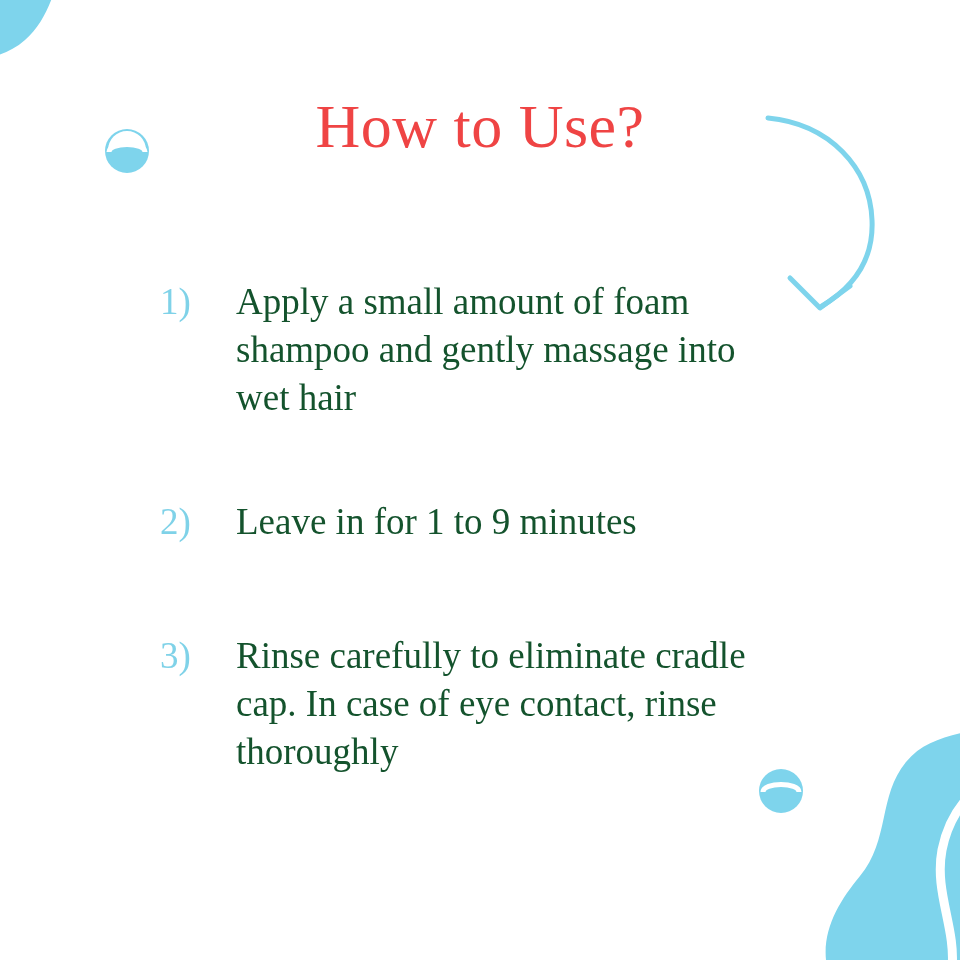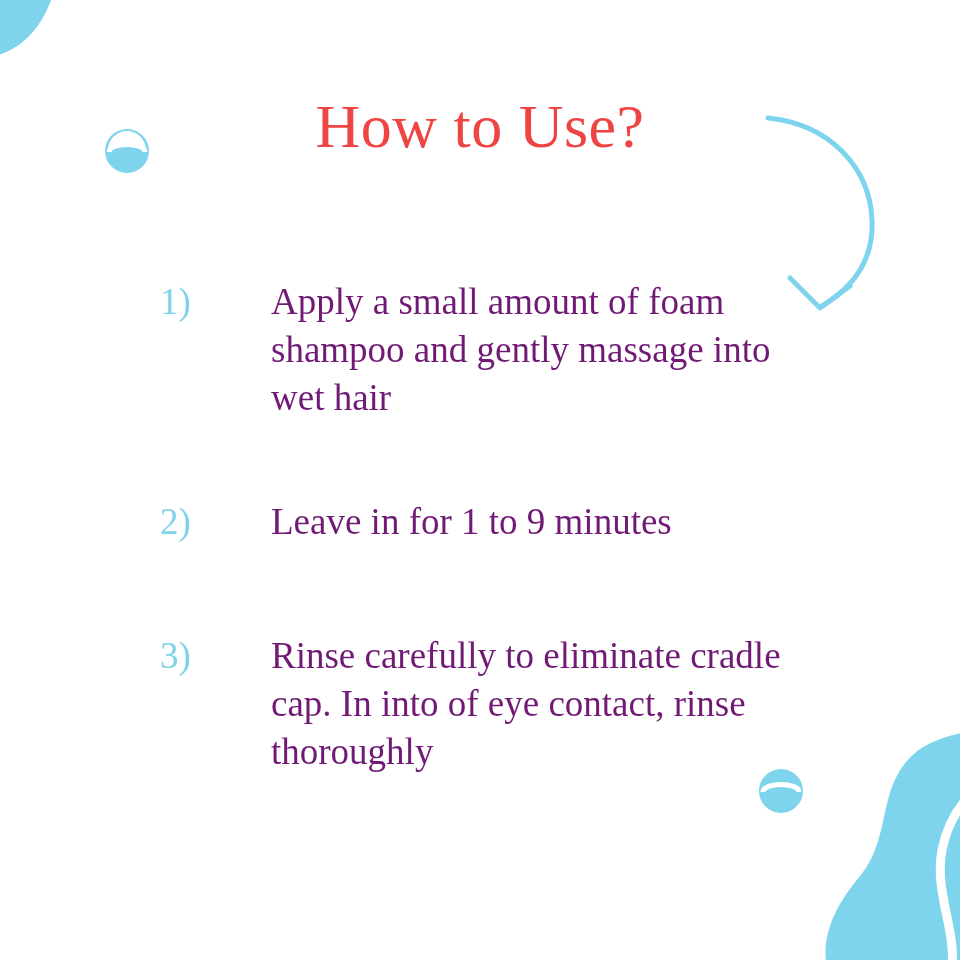--- a/index.html
+++ b/index.html
@@ -91,23 +91,22 @@
     flex: 0 0 auto;
     width: 76px;
     font-size: 37px;
     line-height: 48px;
     color: #7fd2e8;
   }
   .step-text {
     flex: 1 1 auto;
     font-size: 37px;
     line-height: 48px;
-    color: #701a75;
+    color: #14532d;
     max-width: 520px;
-    margin-left: 35px;
   }
   .step-2 { margin-bottom: 86px; }
   .step-1 { margin-bottom: 76px; }
 </style>
 </head>
 <body>
 
 <div class="canvas">
 
   <div class="blob-tl">
@@ -159,18 +158,18 @@
       <div class="step-text">Apply a small amount of foam shampoo and gently massage into wet hair</div>
     </div>
 
     <div class="step step-2">
       <div class="step-num">2)</div>
       <div class="step-text">Leave in for 1 to 9 minutes</div>
     </div>
 
     <div class="step">
       <div class="step-num">3)</div>
-      <div class="step-text">Rinse carefully to eliminate cradle cap. In into of eye contact, rinse thoroughly</div>
+      <div class="step-text">Rinse carefully to eliminate cradle cap. In case of eye contact, rinse thoroughly</div>
     </div>
 
   </div>
 
 </div>
 
 </body></html>

